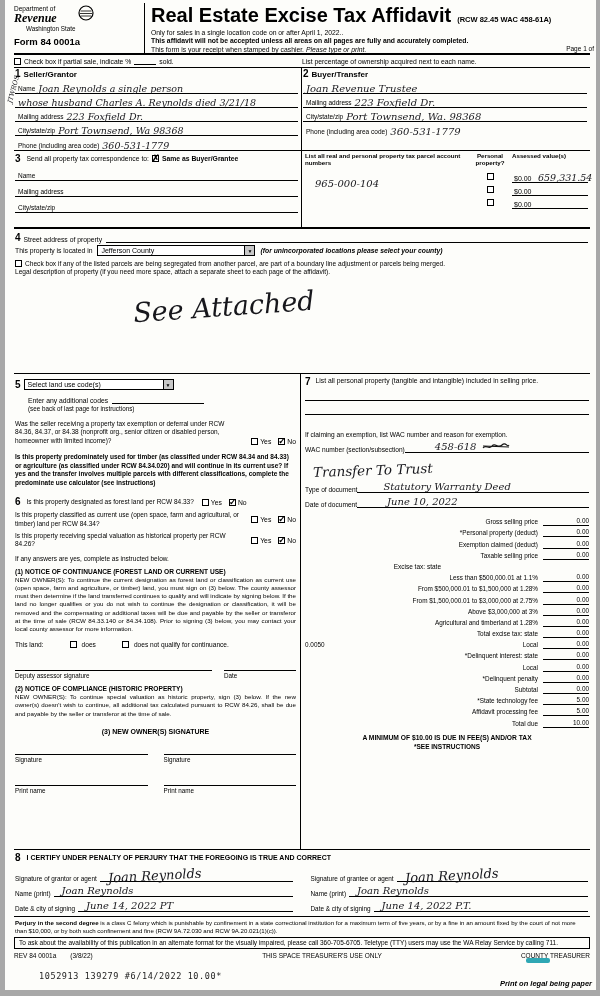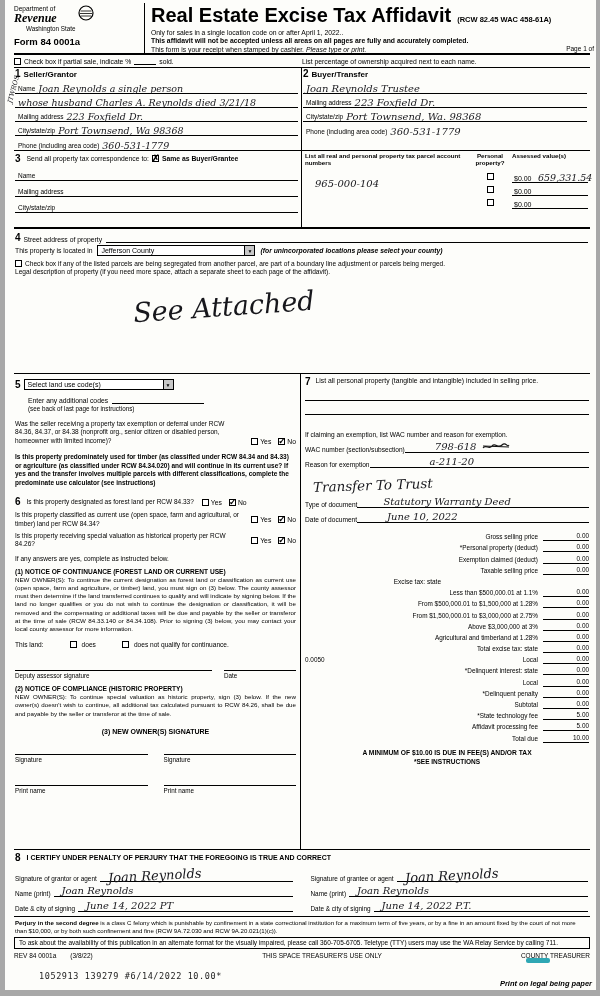--- a/index.html
+++ b/index.html
@@ -220,21 +220,21 @@
           <span class="hw hw9">360-531-1779</span>
         </div>
       <span class="hw mnote">JTWROS</span>
     </div>
     <div class="shalf">
       <div class="shead">
           <b class="num">2</b>
           <span>Buyer/Transfer</span>
         </div>
       <div class="fr">
-          <span class="hw hw10">Joan Reynolds Trustee</span>
+          <span class="hw hw10">Joan Revenue Trustee</span>
         </div>
       <div class="fr">
           <span class="fl">Mailing address</span>
           <span class="hw hw10">223 Foxfield Dr.</span>
         </div>
       <div class="fr">
           <span class="fl">City/state/zip</span>
           <span class="hw hw10">Port Townsend, Wa. 98368</span>
         </div>
       <div class="fr" style="border-bottom:none">
@@ -422,32 +422,26 @@
       <div class="s7head">
         <b class="num">7</b>
         <span>List all personal property (tangible and intangible) included in selling price.</span>
       </div>
       <div class="blank"></div>
       <div class="blank"></div>
       <div class="exnote">If claiming an exemption, list WAC number and reason for exemption.</div>
       <div class="f7row">
         <span class="f7l">WAC number (section/subsection)</span>
         <span class="f7line pl30">
-          <span class="hw hw10">798-618</span>
+          <span class="hw hw10">458-618</span>
           <svg class="scribble" width="28" height="9" viewBox="0 0 28 9">
             <path d="M1 6 C4 2,7 8,10 4 S16 7,20 3 S25 6,27 3" stroke="#111" fill="none" stroke-width="1.1"></path>
             <path d="M1 4 L27 5" stroke="#111" fill="none" stroke-width="1.1"></path>
           </svg>
         </span>
-      </div>
-      <div class="f7row">
-        <span class="f7l">Reason for exemption</span>
-        <span class="f7line pl60">
-            <span class="hw hw10">a-211-20</span>
-          </span>
       </div>
       <div class="hw transfer">Transfer To Trust</div>
       <div class="f7row">
         <span class="f7l">Type of document</span>
         <span class="f7line pl26">
             <span class="hw hw10">Statutory Warranty Deed</span>
           </span>
       </div>
       <div class="f7row">
         <span class="f7l">Date of document</span>

